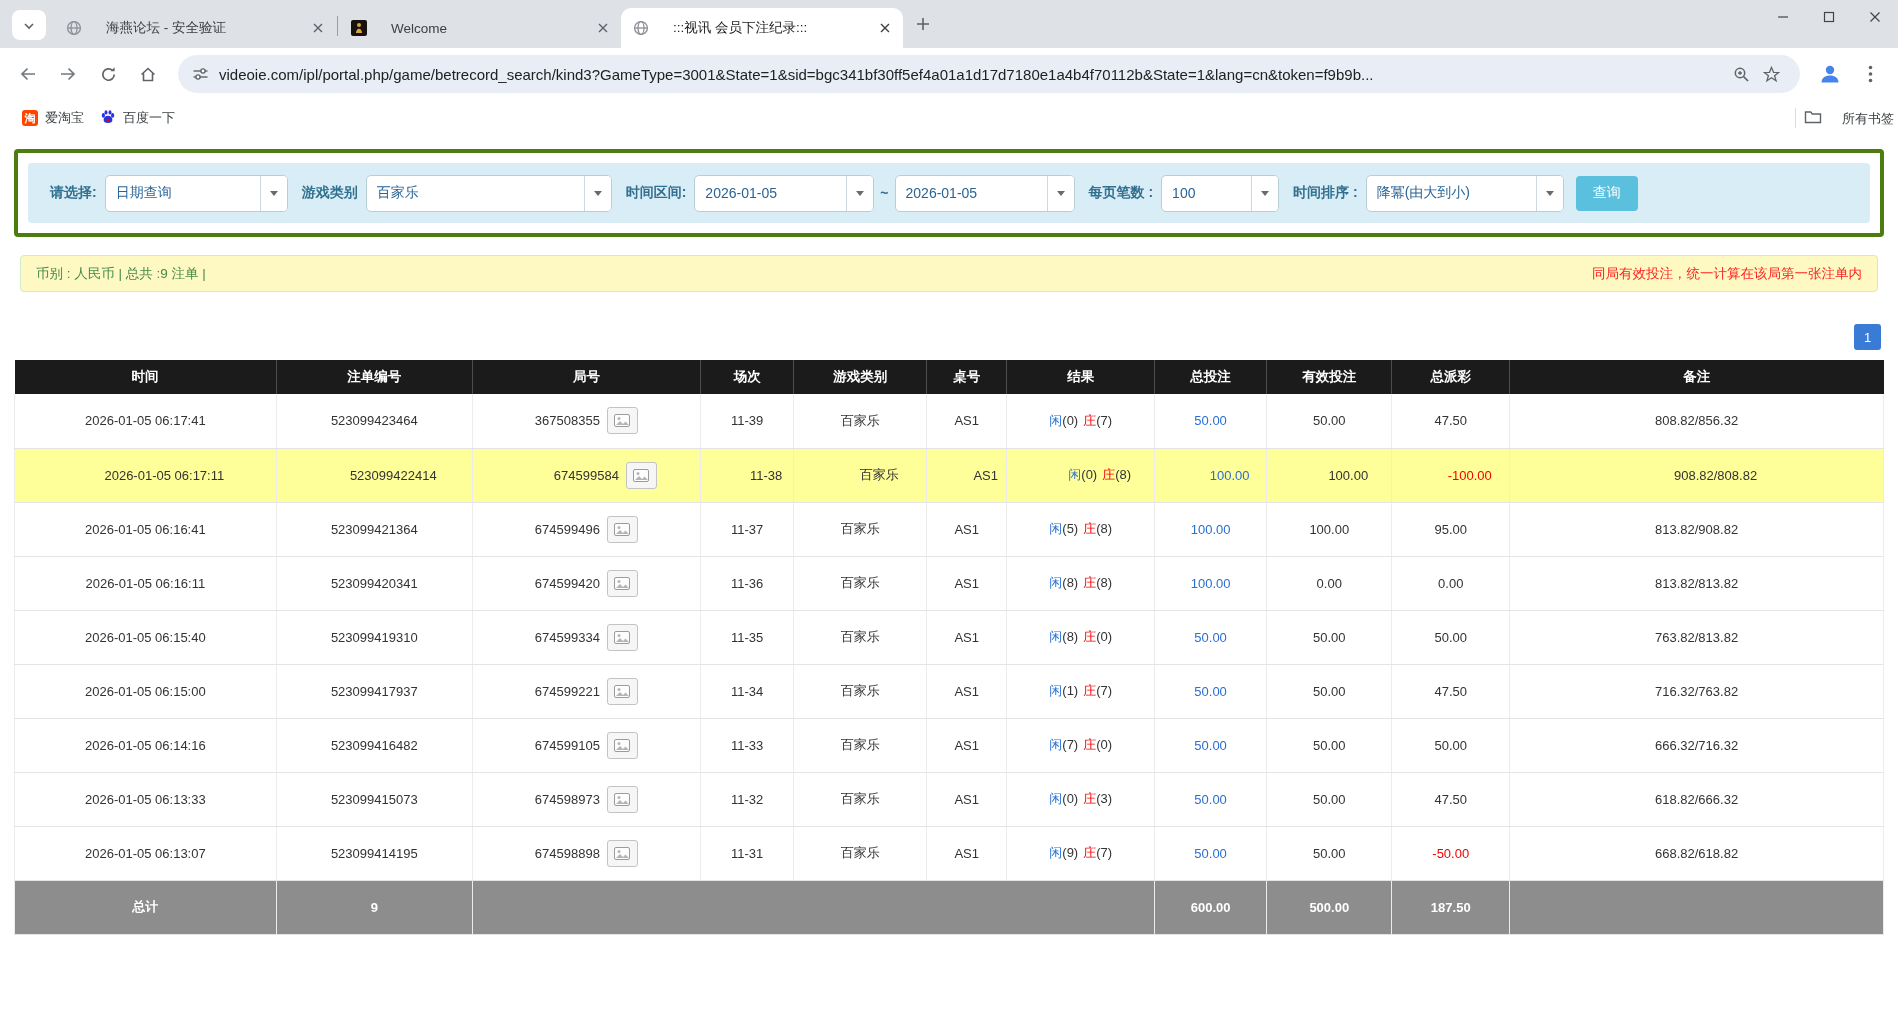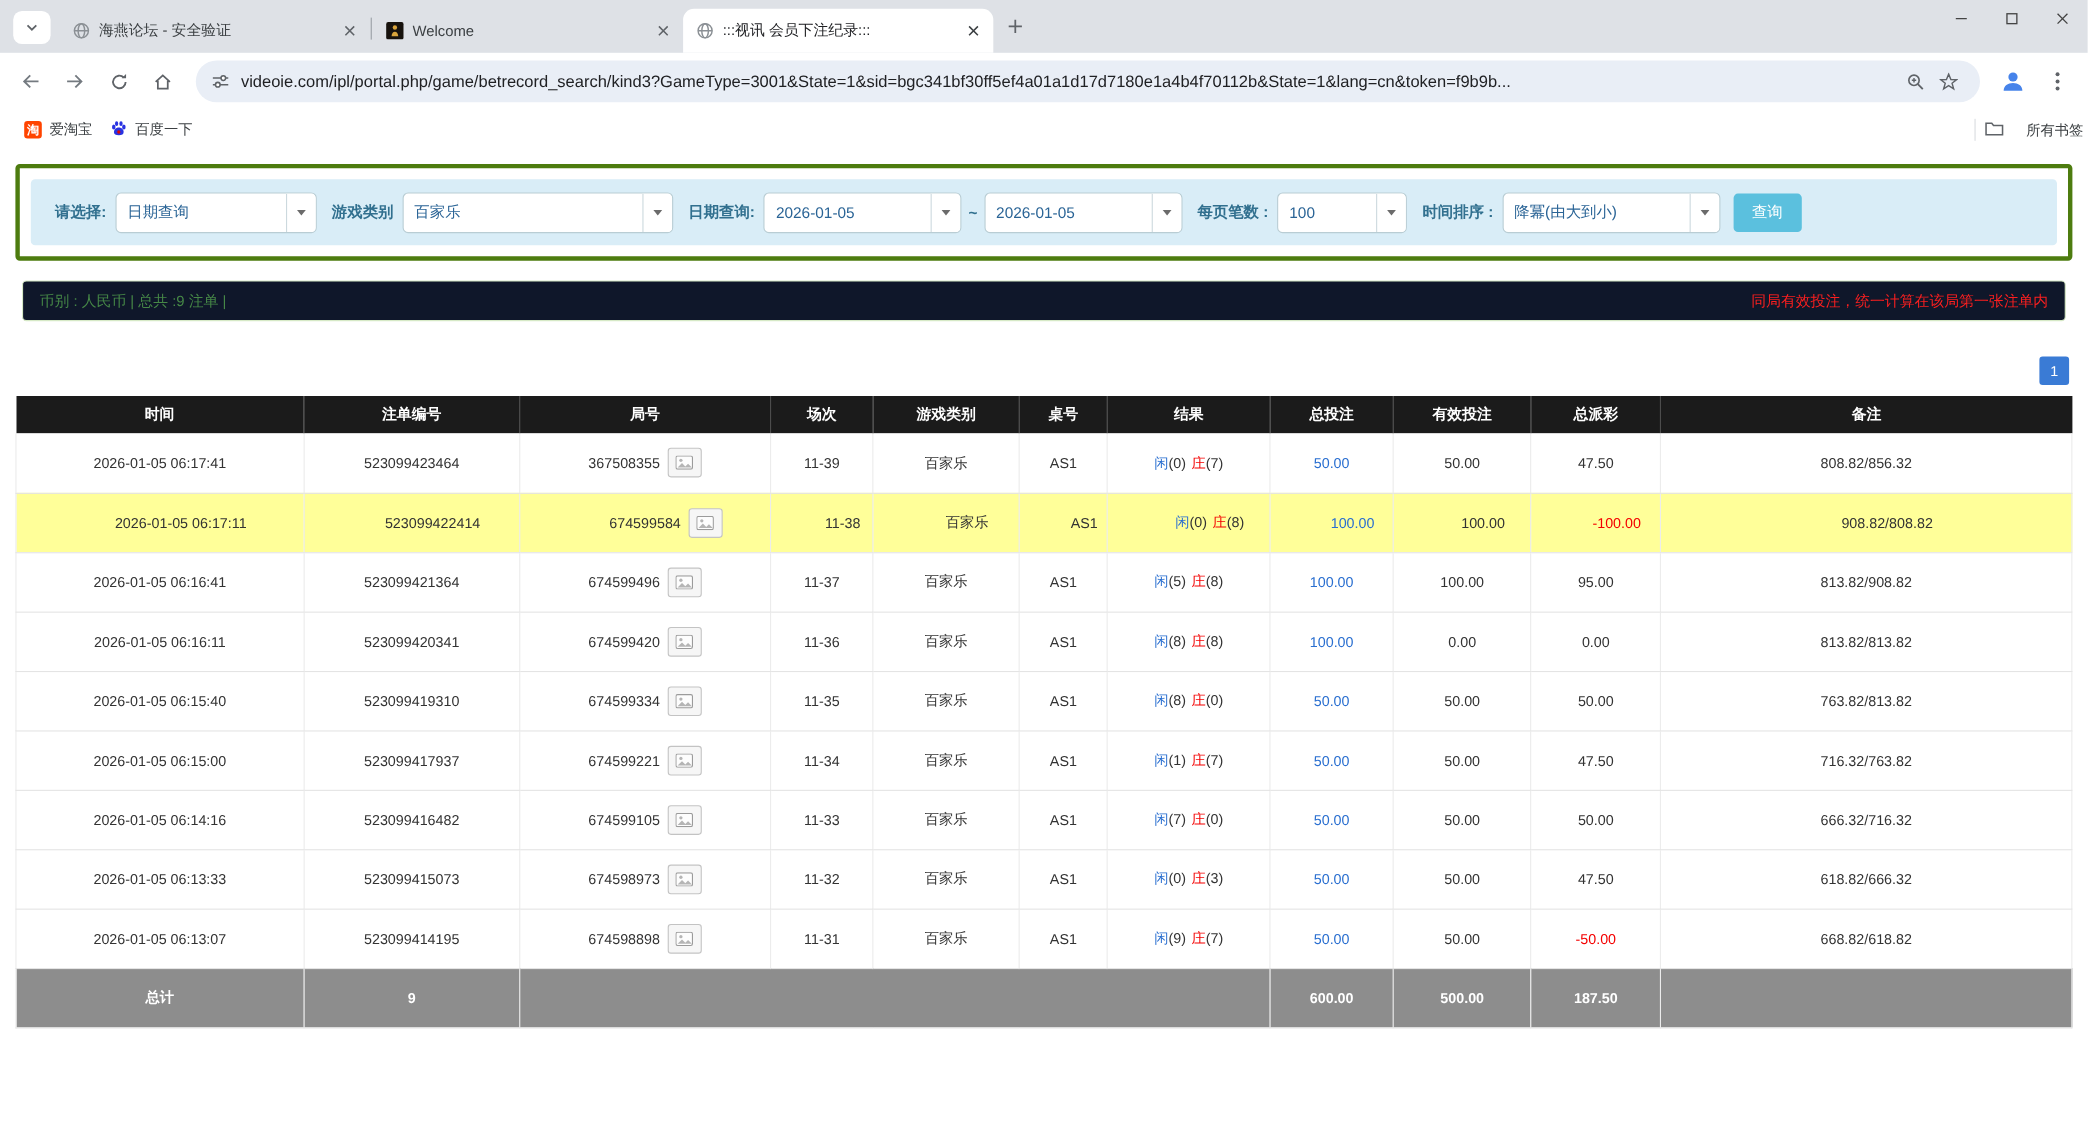--- a/index.html
+++ b/index.html
@@ -4,21 +4,21 @@
 <style>
   * { box-sizing: border-box; }
   html,body { margin:0; padding:0; }
   body {
     width:1898px; height:1025px; overflow:hidden; background:#fff;
     font-family:"Liberation Sans","DejaVu Sans",sans-serif; color:#333;
   }
   
   .tabstrip { position:relative; height:48px; background:#dee1e6; display:flex; align-items:flex-end; padding-left:8px; }
   .tab-search-btn { width:34px; height:30px; background:#fff; border-radius:8px; margin:0 8px 8px 4px; display:flex; align-items:center; justify-content:center; }
-  .tab { width:282px; height:40px; display:flex; align-items:center; gap:8px; padding:0 8px 0 12px; border-radius:10px 10px 0 0; font-size:13.5px; color:#3c4043; }
+  .tab { width:282px; height:40px; display:flex; align-items:center; gap:24px; padding:0 8px 0 12px; border-radius:10px 10px 0 0; font-size:13.5px; color:#3c4043; }
   .tab.active { background:#fff; color:#202124; }
   .tab .tab-title { flex:1; white-space:nowrap; overflow:hidden; text-overflow:ellipsis; }
   .tab-close { width:20px; height:20px; border-radius:50%; display:flex; align-items:center; justify-content:center; flex:none; }
   .tab-divider { width:1px; height:20px; background:#9aa0a6; margin:0 1px 12px; flex:none; }
   .newtab-btn { width:28px; height:28px; margin:0 0 8px 6px; border-radius:50%; display:flex; align-items:center; justify-content:center; }
   .win-controls { position:absolute; top:0; right:0; height:34px; display:flex; }
   .win-btn { width:46px; height:34px; display:flex; align-items:center; justify-content:center; }
   .favicon { width:16px; height:16px; flex:none; display:flex; align-items:center; justify-content:center; }
 
   .toolbar { height:52px; background:#fff; display:flex; align-items:center; padding:0 10px; gap:4px; }
@@ -43,21 +43,21 @@
   .filter-outer { border:4px solid #4d7c0f; border-radius:4px; margin-top:13px; padding:10px; background:#fff; }
   .filter-bar { background:#d9edf7; border-radius:4px; min-height:60px; display:flex; align-items:center; padding:10px 8px; font-size:14px; }
   .flabel { color:#31708f; font-weight:bold; white-space:nowrap; margin:0 8px 0 14px; }
   .combo { background:#fff; border:1px solid #b9cdd4; border-radius:5px; height:37px; display:flex; align-items:stretch; overflow:hidden; }
   .combo .val { display:flex; align-items:center; padding:0 10px; color:#2a6496; flex:1; white-space:nowrap; overflow:hidden; }
   .combo .arrow-box { width:27px; border-left:1px solid #ccd9de; display:flex; align-items:center; justify-content:center; background:#fff; }
   .caret { width:0; height:0; border-left:4px solid transparent; border-right:4px solid transparent; border-top:5px solid #6b6b6b; }
   .tilde { margin:0 6px; color:#31708f; font-weight:bold; }
   .search-btn { background:#5bc0de; color:#fff; border:none; border-radius:4px; height:35px; padding:0 17px; font-size:14px; margin-left:12px; cursor:pointer; }
 
-  .alert-success { margin:18px 6px 0; background:#0f172a; border:1px solid #d6e9c6; border-radius:4px; height:37px; display:flex; align-items:center; justify-content:space-between; padding:0 15px; font-size:13.5px;gap:48px; }
+  .alert-success { margin:18px 6px 0; background:#fef9c3; border:1px solid #d6e9c6; border-radius:4px; height:37px; display:flex; align-items:center; justify-content:space-between; padding:0 15px; font-size:13.5px;gap:48px; }
   .alert-left { color:#468847; }
   .alert-right { color:#fd1f1f; }
 
   .pager { display:flex; justify-content:flex-end; margin:32px 3px 10px; }
   .page-btn { min-width:27px; height:26px; background:#3a7bd5; color:#fff; border-radius:3px; display:flex; align-items:center; justify-content:center; font-size:13px; padding:0 4px; }
 
   table.bets { width:100%; border-collapse:collapse; table-layout:fixed; font-size:13px; color:#333; }
   table.bets thead th { background:#1b1b1b; color:#fff; height:34px; font-weight:bold; font-size:13.5px; border-right:1px solid #4c4c4c; }
   table.bets thead th:last-child { border-right:none; }
   table.bets tbody td { height:54px; text-align:center; background:#fff; border-bottom:1px solid #e4e4e4; border-right:1px solid #ececec; }
@@ -261,21 +261,21 @@
       </div>
 
       <span class="flabel">游戏类别</span>
       <div class="combo" style="width:246px">
         <span class="val">百家乐</span>
         <span class="arrow-box">
             <span class="caret"></span>
           </span>
       </div>
 
-      <span class="flabel">日期查询:</span>
+      <span class="flabel">时间区间:</span>
       <div class="combo" style="width:180px">
         <span class="val">2026-01-05</span>
         <span class="arrow-box">
             <span class="caret"></span>
           </span>
       </div>
       <span class="tilde">~</span>
       <div class="combo" style="width:180px">
         <span class="val">2026-01-05</span>
         <span class="arrow-box">

